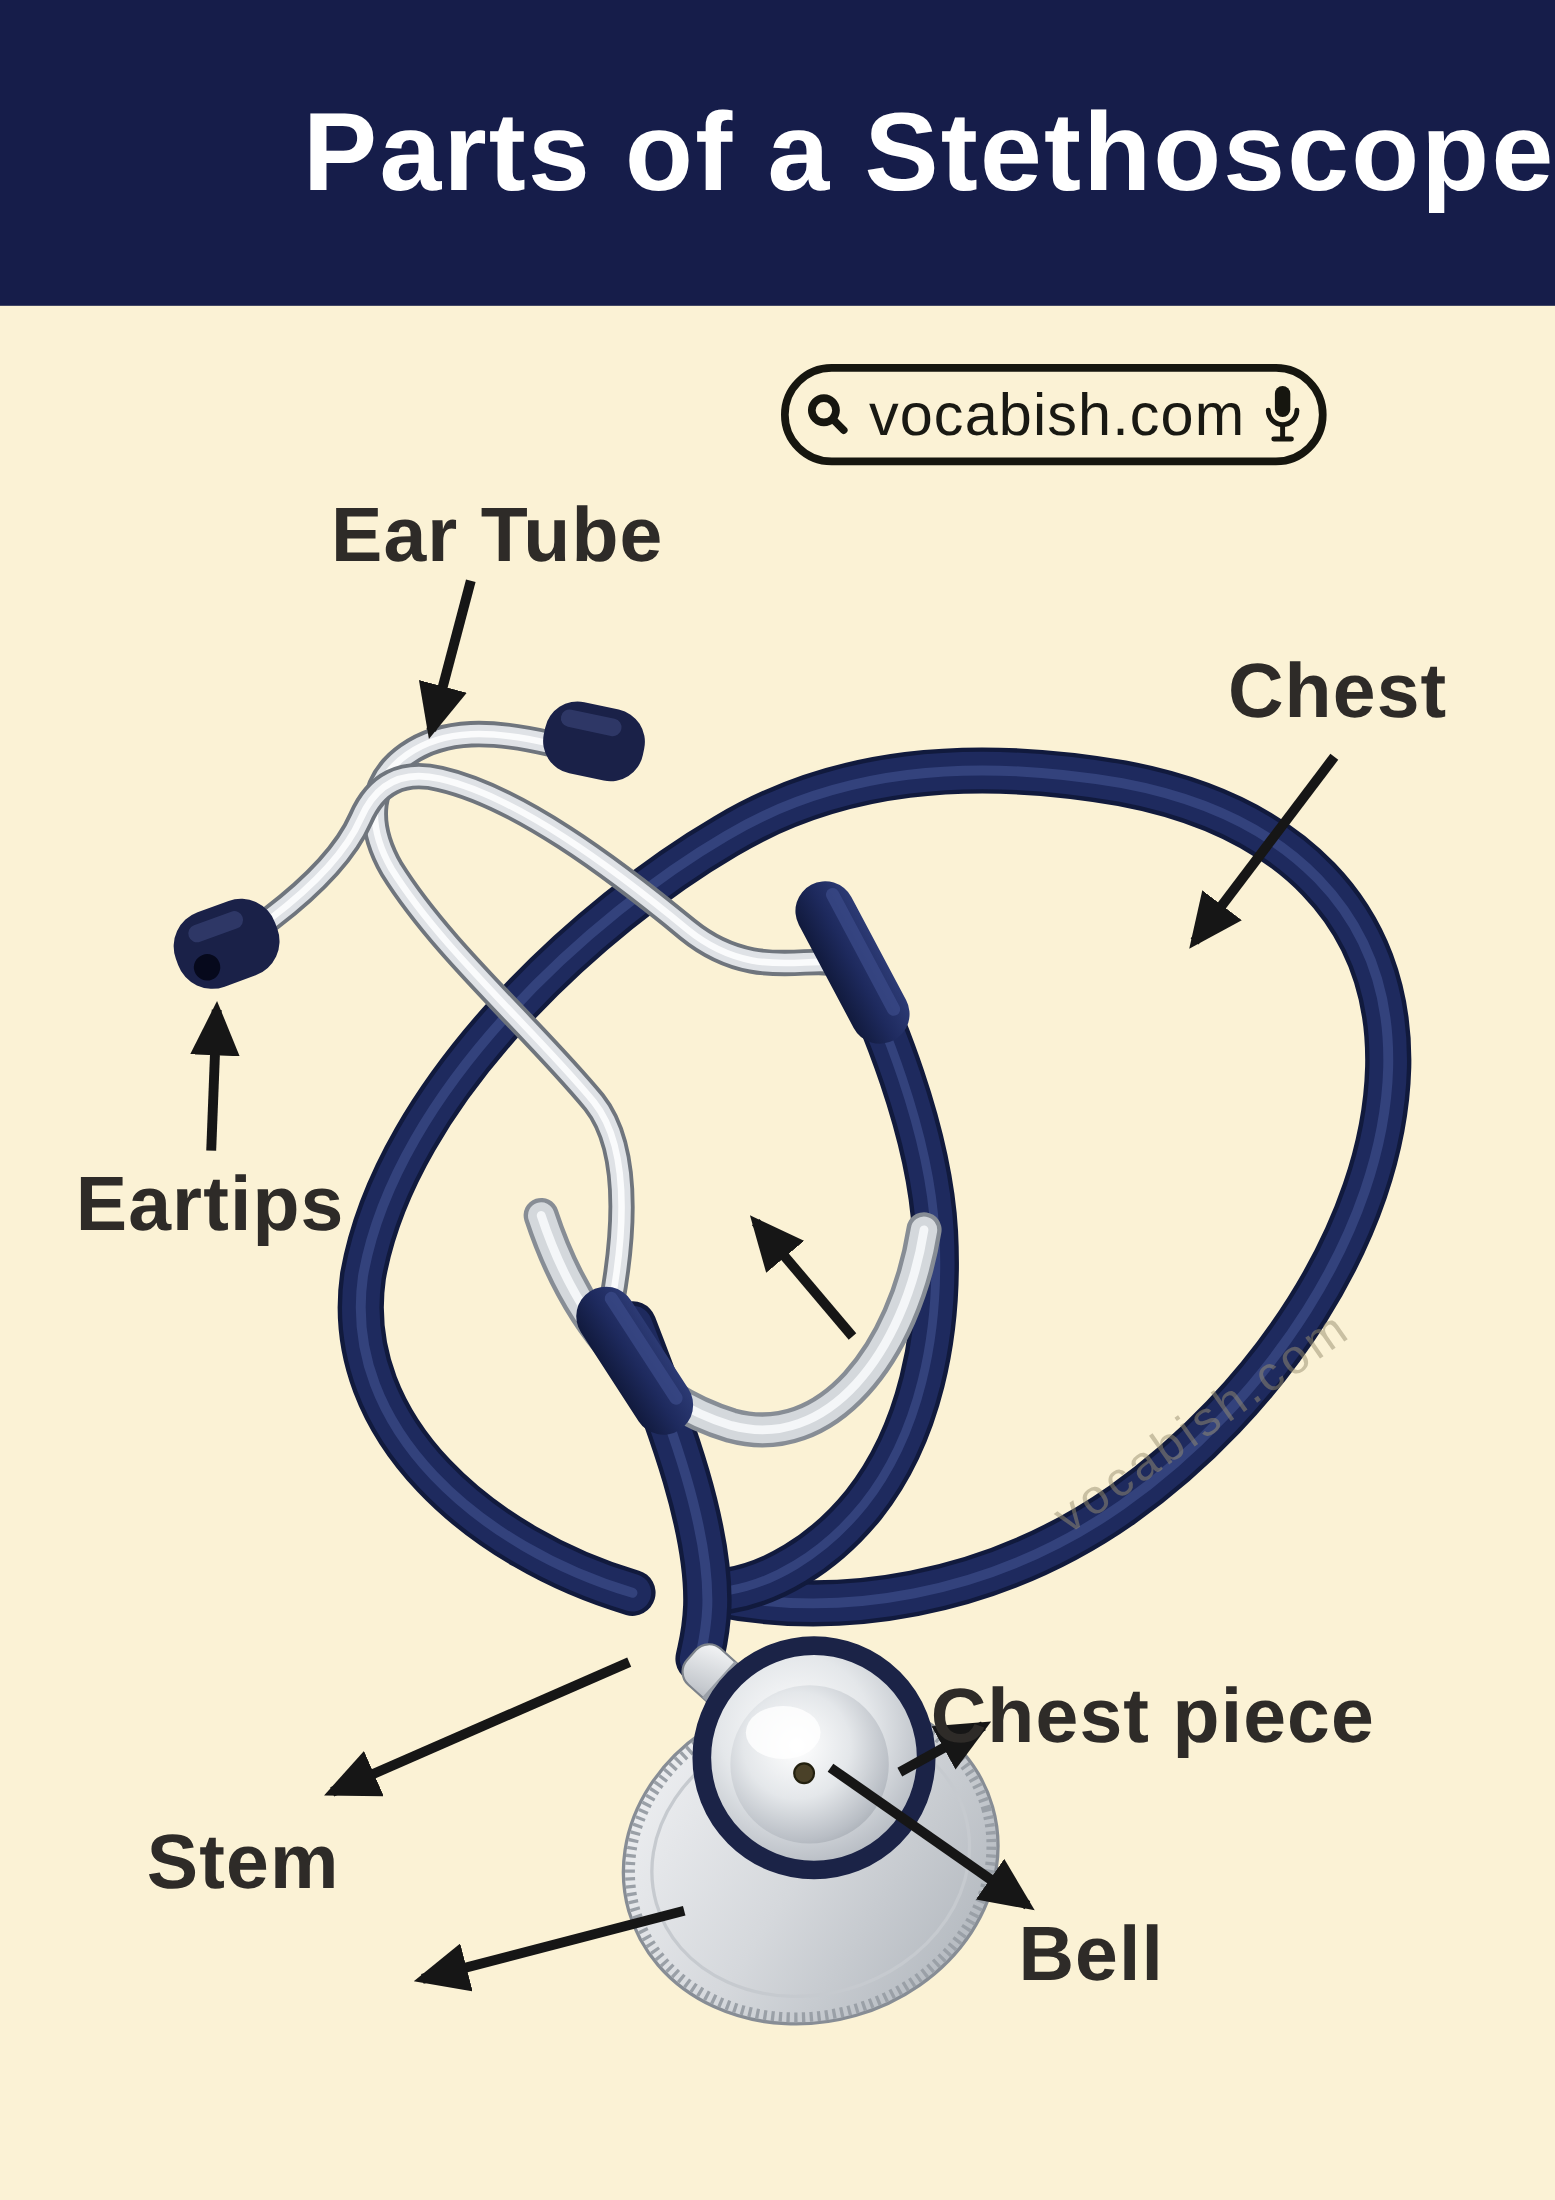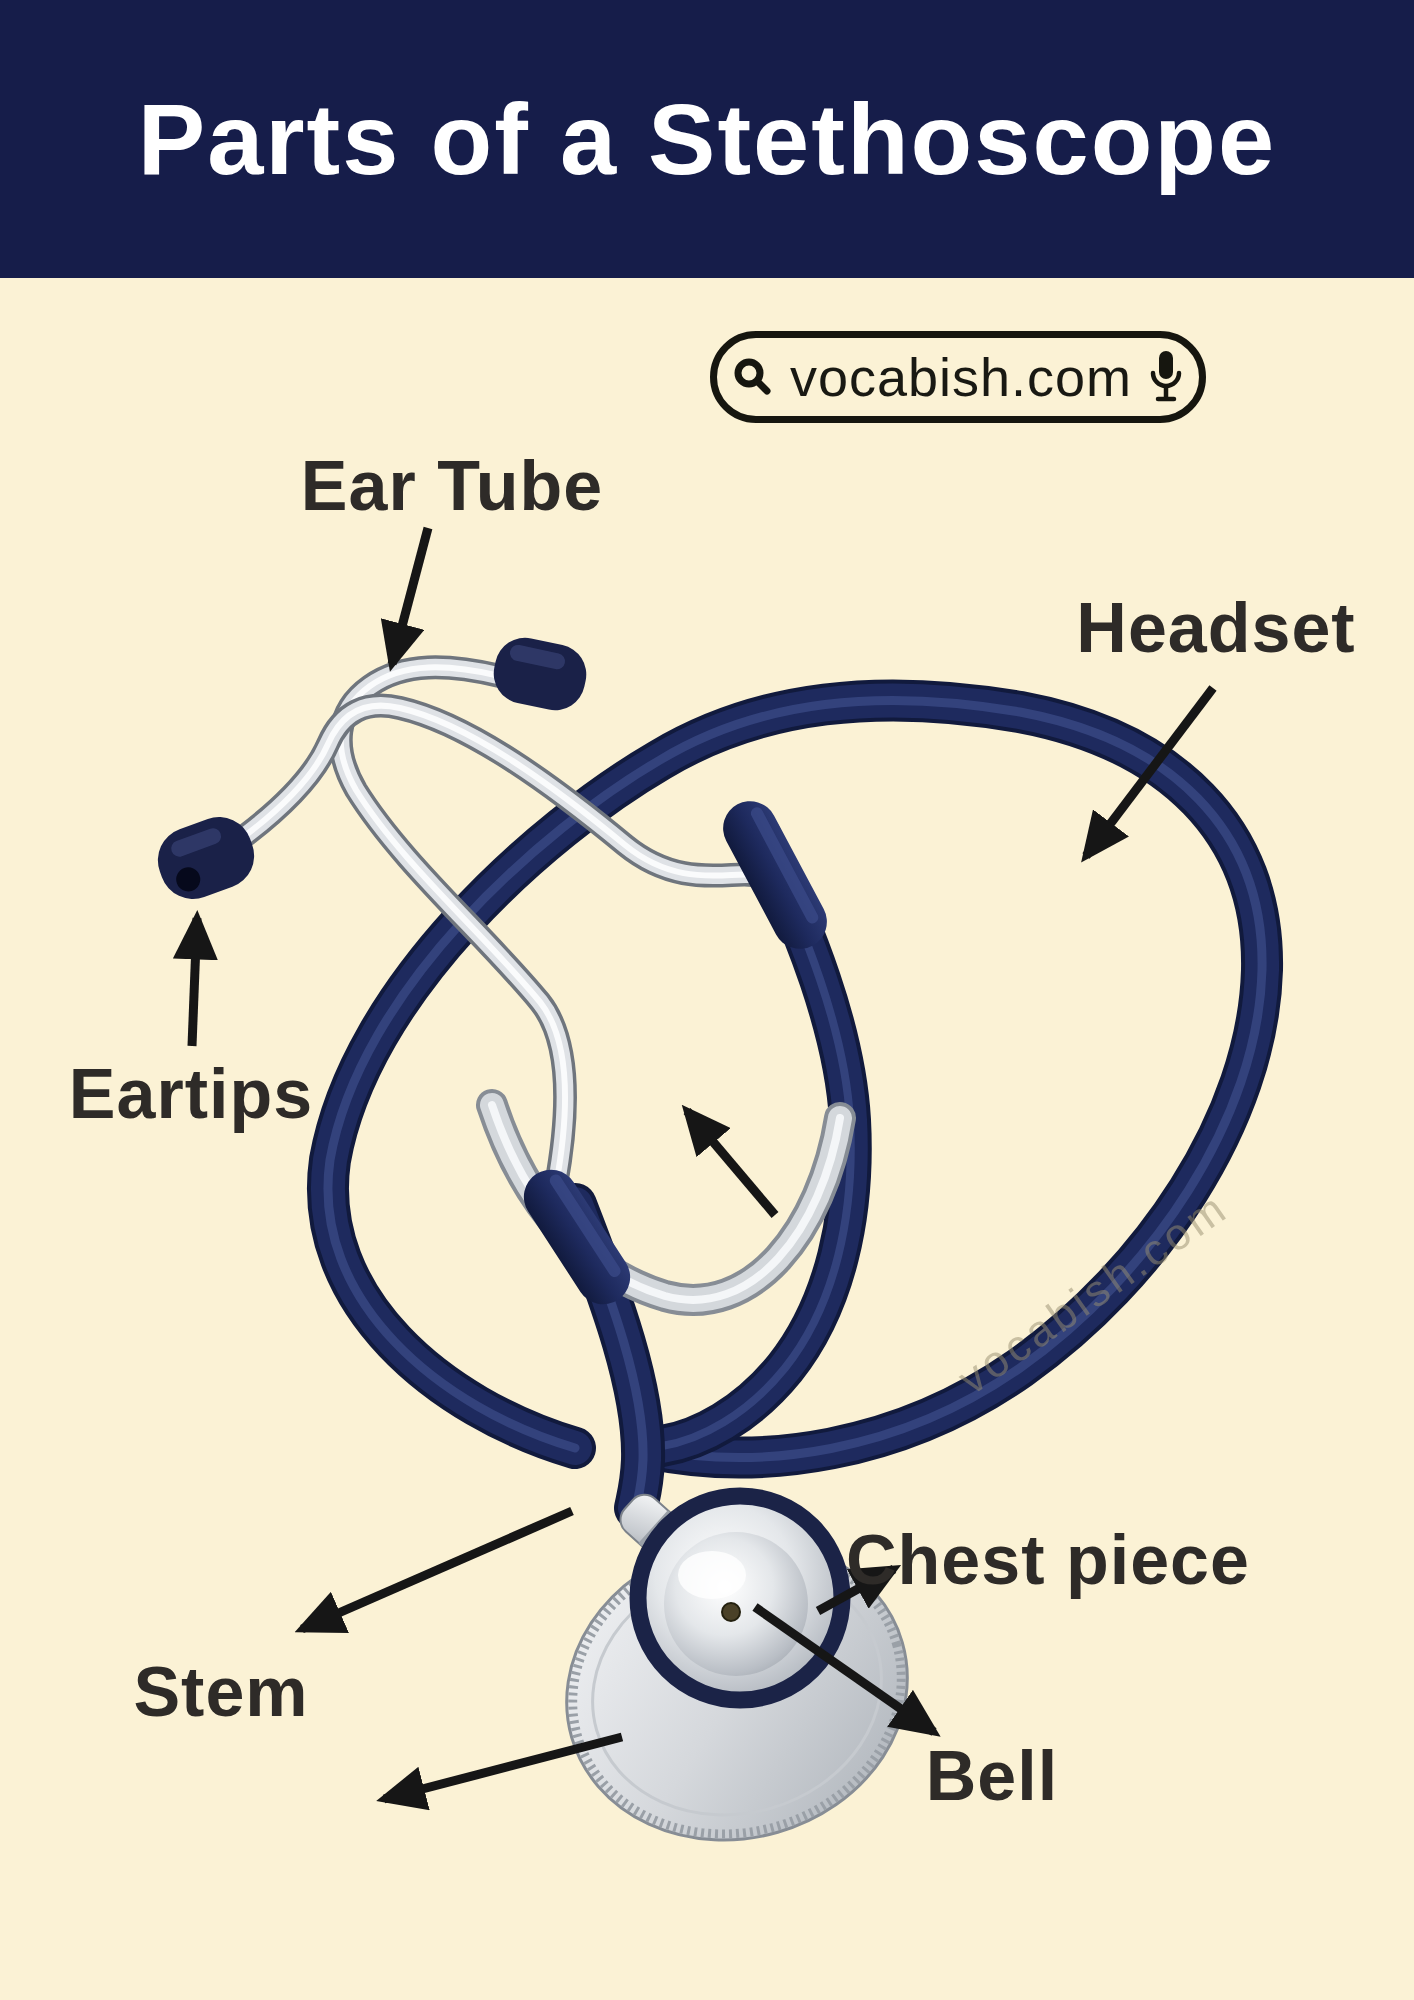--- a/index.html
+++ b/index.html
@@ -6,21 +6,21 @@
   .page{
     position:relative;
     width:1414px;height:2000px;
     background:#fbf2d5;
     overflow:hidden;
     font-family:"Liberation Sans", sans-serif;
   }
   .header{
     position:absolute;left:0;top:0;width:1414px;height:278px;
     background:#161d4a;
-    display:flex;align-items:center;justify-content:center;
+    display:flex;align-items:center;justify-content:flex-end;
   }
   .header h1{
     margin:0;
     color:#ffffff;
     font-size:101px;
     font-weight:bold;
     letter-spacing:2px;
     white-space:nowrap;
   }
   .badge{
@@ -197,21 +197,21 @@
     <svg width="36" height="56" viewBox="0 0 36 56" style="position:static">
       <rect x="11" y="2" width="14" height="28" rx="7" fill="#16160f"></rect>
       <path d="M5,24 a13,13 0 0 0 26,0" fill="none" stroke="#16160f" stroke-width="4.5" stroke-linecap="round"></path>
       <line x1="18" y1="38" x2="18" y2="48" stroke="#16160f" stroke-width="4.5" stroke-linecap="round"></line>
       <line x1="10" y1="50" x2="26" y2="50" stroke="#16160f" stroke-width="4.5" stroke-linecap="round"></line>
     </svg>
   </div>
 
   <div class="label" style="left:452px;top:446px;">Ear Tube</div>
 
-  <div class="label" style="left:1216px;top:588px;">Headset</div>
+  <div class="label" style="left:1216px;top:588px;">Chest</div>
 
   <div class="label" style="left:191px;top:1054px;">Eartips</div>
 
 
   <div class="label" style="left:221px;top:1652px;">Stem</div>
 
   <div class="label" style="left:1048px;top:1520px;">Chest piece</div>
 
   <div class="label" style="left:992px;top:1736px;">Bell</div>
 

